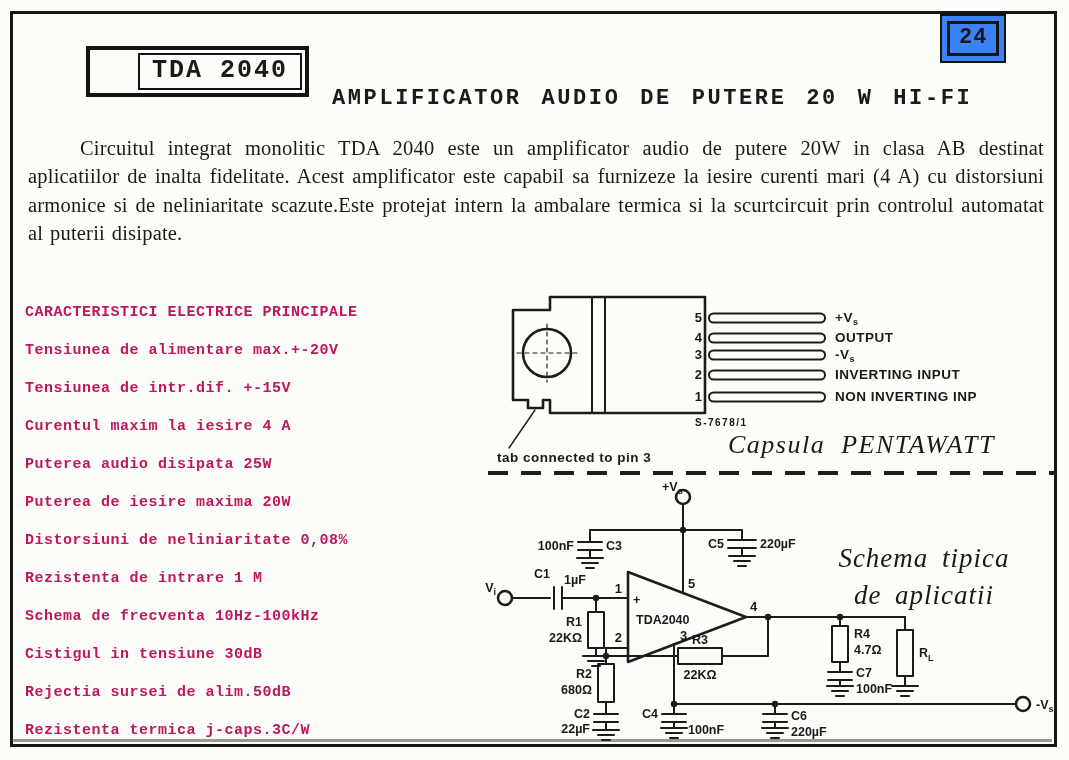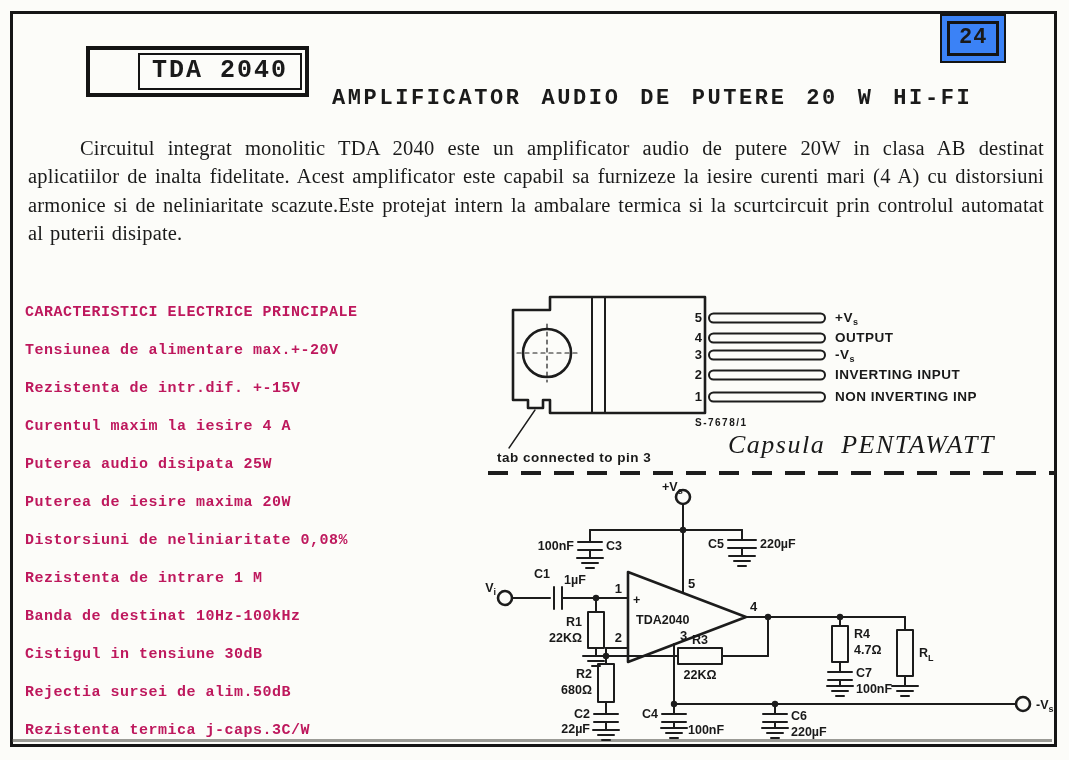--- a/index.html
+++ b/index.html
@@ -67,27 +67,27 @@
     </div>
   </div>
 
   <div class="abs doc-title">AMPLIFICATOR AUDIO DE PUTERE 20 W HI-FI</div>
 
   <p class="abs intro" style="margin:0">Circuitul integrat monolitic TDA 2040 este un amplificator audio de putere 20W in clasa AB destinat aplicatiilor de inalta fidelitate. Acest amplificator este capabil sa furnizeze la iesire curenti mari (4 A) cu distorsiuni armonice si de neliniaritate scazute.Este protejat intern la ambalare termica si la scurtcircuit prin controlul automatat al puterii disipate.</p>
 
   <div class="abs specs">
     <div>CARACTERISTICI ELECTRICE PRINCIPALE</div>
     <div>Tensiunea de alimentare max.+-20V</div>
-    <div>Rezistenta de intr.dif. +-15V</div>
+    <div>Tensiunea de intr.dif. +-15V</div>
     <div>Curentul maxim la iesire 4 A</div>
     <div>Puterea audio disipata 25W</div>
     <div>Puterea de iesire maxima 20W</div>
     <div>Distorsiuni de neliniaritate 0,08%</div>
     <div>Rezistenta de intrare 1 M</div>
-    <div>Banda de destinat 10Hz-100kHz</div>
+    <div>Schema de frecventa 10Hz-100kHz</div>
     <div>Cistigul in tensiune 30dB</div>
     <div>Rejectia sursei de alim.50dB</div>
     <div>Rezistenta termica j-caps.3C/W</div>
   </div>
 
 
   <svg class="schem" style="left:495px;top:288px" width="574" height="180" viewBox="0 0 574 180">
     <g>
       <path class="thick" d="M18,22 H55 V9 H210 V125 H55 V112 H48 V120 H33 V112 H18 Z"></path>
       <line x1="97" y1="9" x2="97" y2="125"></line>
@@ -125,20 +125,24 @@
 
     <text class="tiny" x="200" y="138">S-7678/1</text>
     <line class="thin" x1="40" y1="122" x2="14" y2="160"></line>
     <text class="note" x="2" y="174">tab connected to pin 3</text>
   </svg>
 
   <div class="abs pentawatt-caption">Capsula PENTAWATT</div>
 
   <div class="abs divider"></div>
 
+  <div class="abs schem-title">
+    <div>Schema tipica</div>
+    <div>de aplicatii</div>
+  </div>
 
   <svg class="schem" style="left:478px;top:480px" width="590" height="268" viewBox="0 0 590 268">
     <defs>
       <g id="gnd">
         <line x1="-13" y1="0" x2="13" y2="0"></line>
         <line x1="-8" y1="5" x2="8" y2="5"></line>
         <line x1="-4" y1="10" x2="4" y2="10"></line>
       </g>
     </defs>
 

